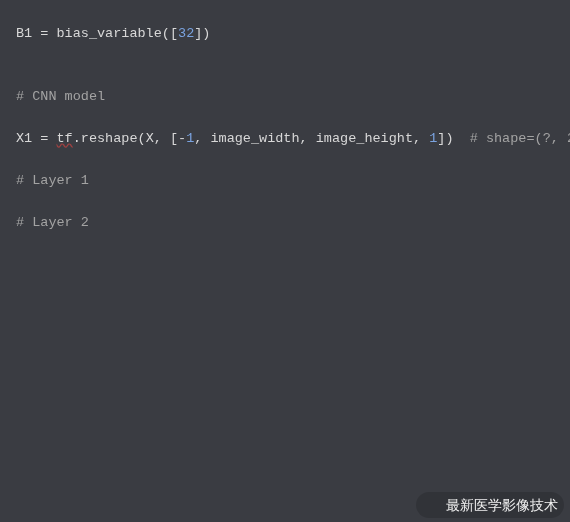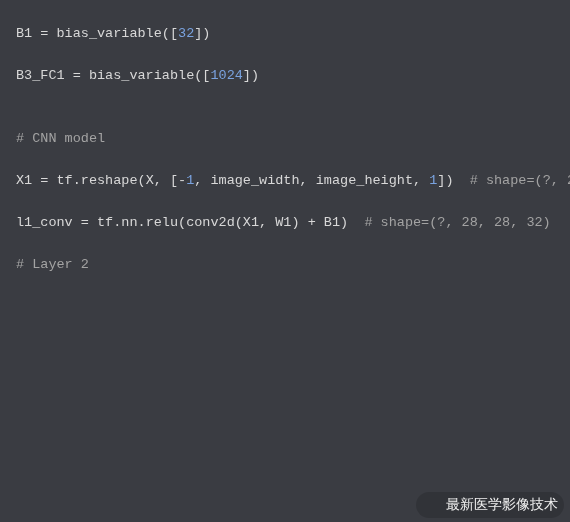--- a/index.html
+++ b/index.html
@@ -11,48 +11,48 @@
     padding:2px 0 0 0;
     white-space:pre;
     position:relative;
     width:570px;
     height:522px;
   }
   .line{display:block;padding-left:16px}
   .num{color:#7aa3e0}
   .var{color:#d8d8d8}
   .cm{color:#a3a3a3}
-  .ul{text-decoration-style:wavy;text-decoration-color:#a04040}
+  .ul{text-decoration:underline;text-decoration-style:wavy;text-decoration-color:#a04040}
   .watermark{
     position:absolute;
     right:6px;
     bottom:6px;
     display:flex;
+    align-items:center;
     gap:6px;
     color:#f0f0f0;
     font-family:"Microsoft YaHei","SimHei",sans-serif;
     font-size:14px;
     background:rgba(0,0,0,0.15);
     padding:2px 6px 2px 2px;
     border-radius:14px;
   }
   .wechat-icon{
     width:22px;height:22px;flex:0 0 22px;
   }
 </style>
 </head>
 <body>
 
 <div class="editor">
 <span class="line"><span class="var">B1 = bias_variable([</span><span class="num">32</span><span class="var">])</span></span>
-<span class="line"><span class="var">B3_FC1 = bias_variable([</span><span class="num">1024</span><span class="var">])</span></span>
 <span class="line"><span></span></span>
 <span class="line"><span class="cm"># CNN model</span></span>
 <span class="line"><span class="var">X1 = </span><span class="ul var">tf</span><span class="var">.reshape(X, [-</span><span class="num">1</span><span class="var">, image_width, image_height, </span><span class="num">1</span><span class="var">])  </span><span class="cm"># shape=(?, 28, </span></span>
-<span class="line"><span class="var">l1_conv = </span><span class="ul var">tf</span><span class="var">.</span><span class="ul var">nn</span><span class="var">.</span><span class="ul var">relu</span><span class="var">(conv2d(X1, W1) + B1)  </span><span class="cm"># shape=(?, 28, 28, 32)</span></span>
+<span class="line"><span class="cm"># Layer 1</span></span>
 <span class="line"><span class="cm"># Layer 2</span></span>
 
 
 
 
 
 
 
 
 

